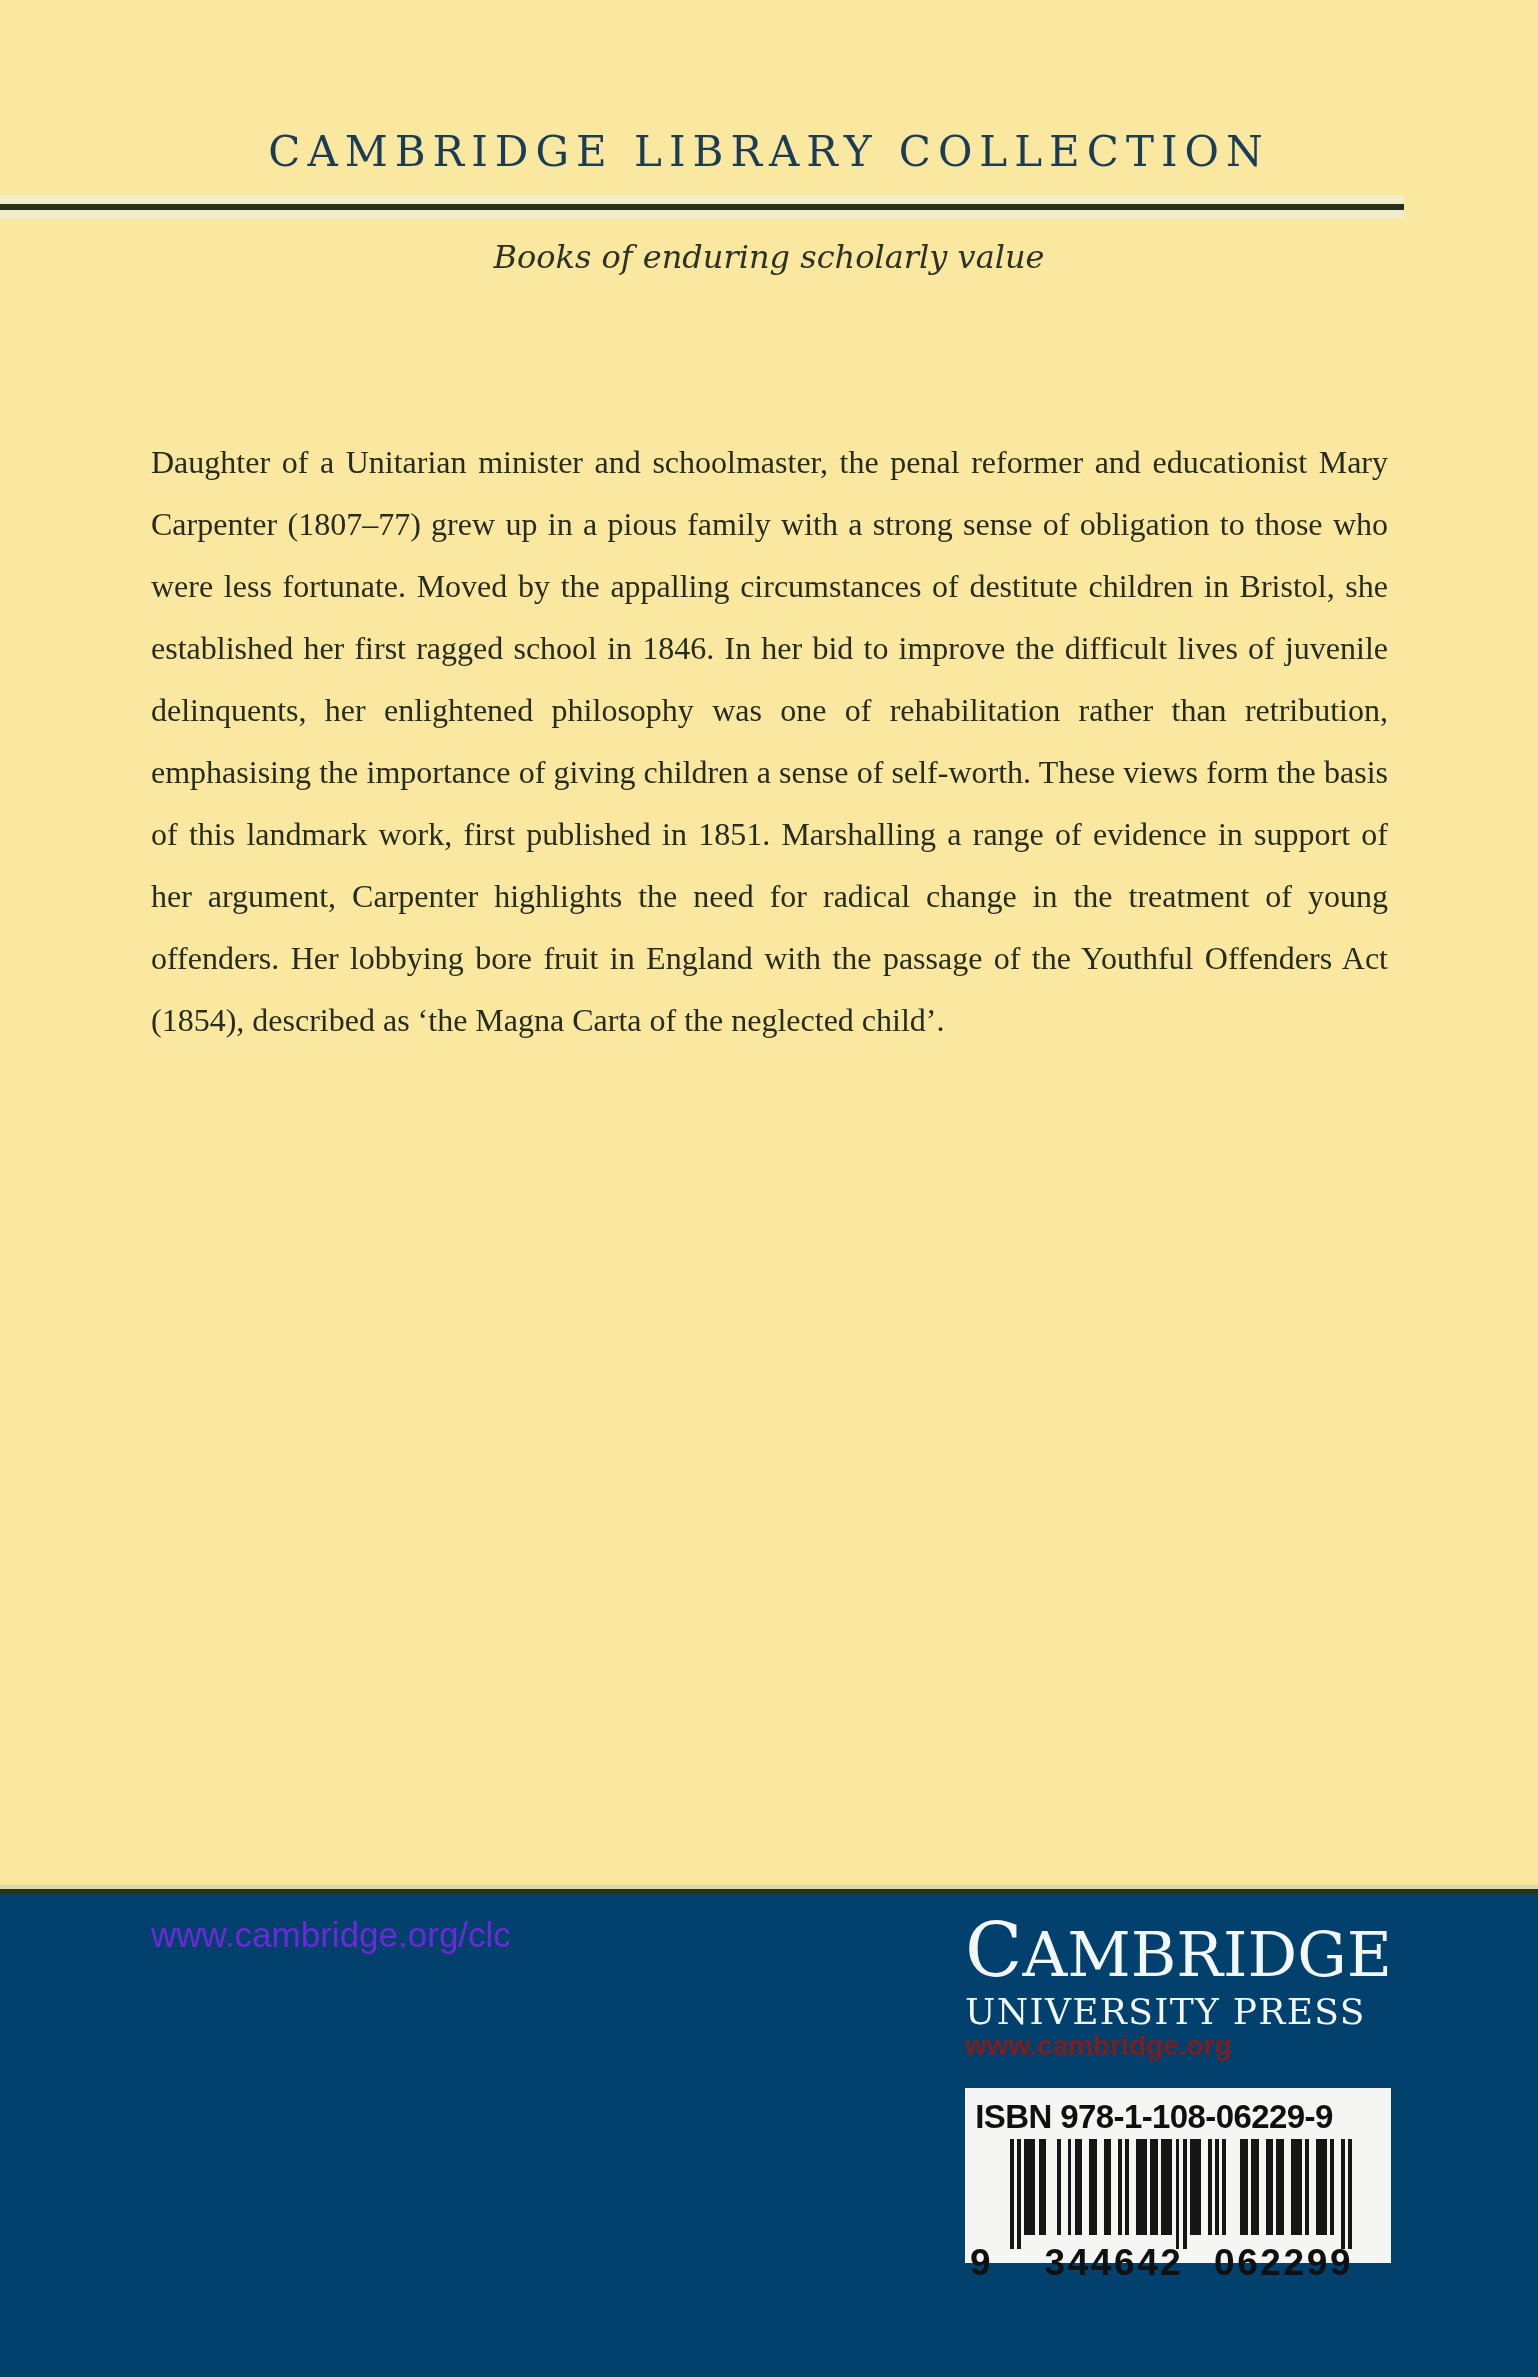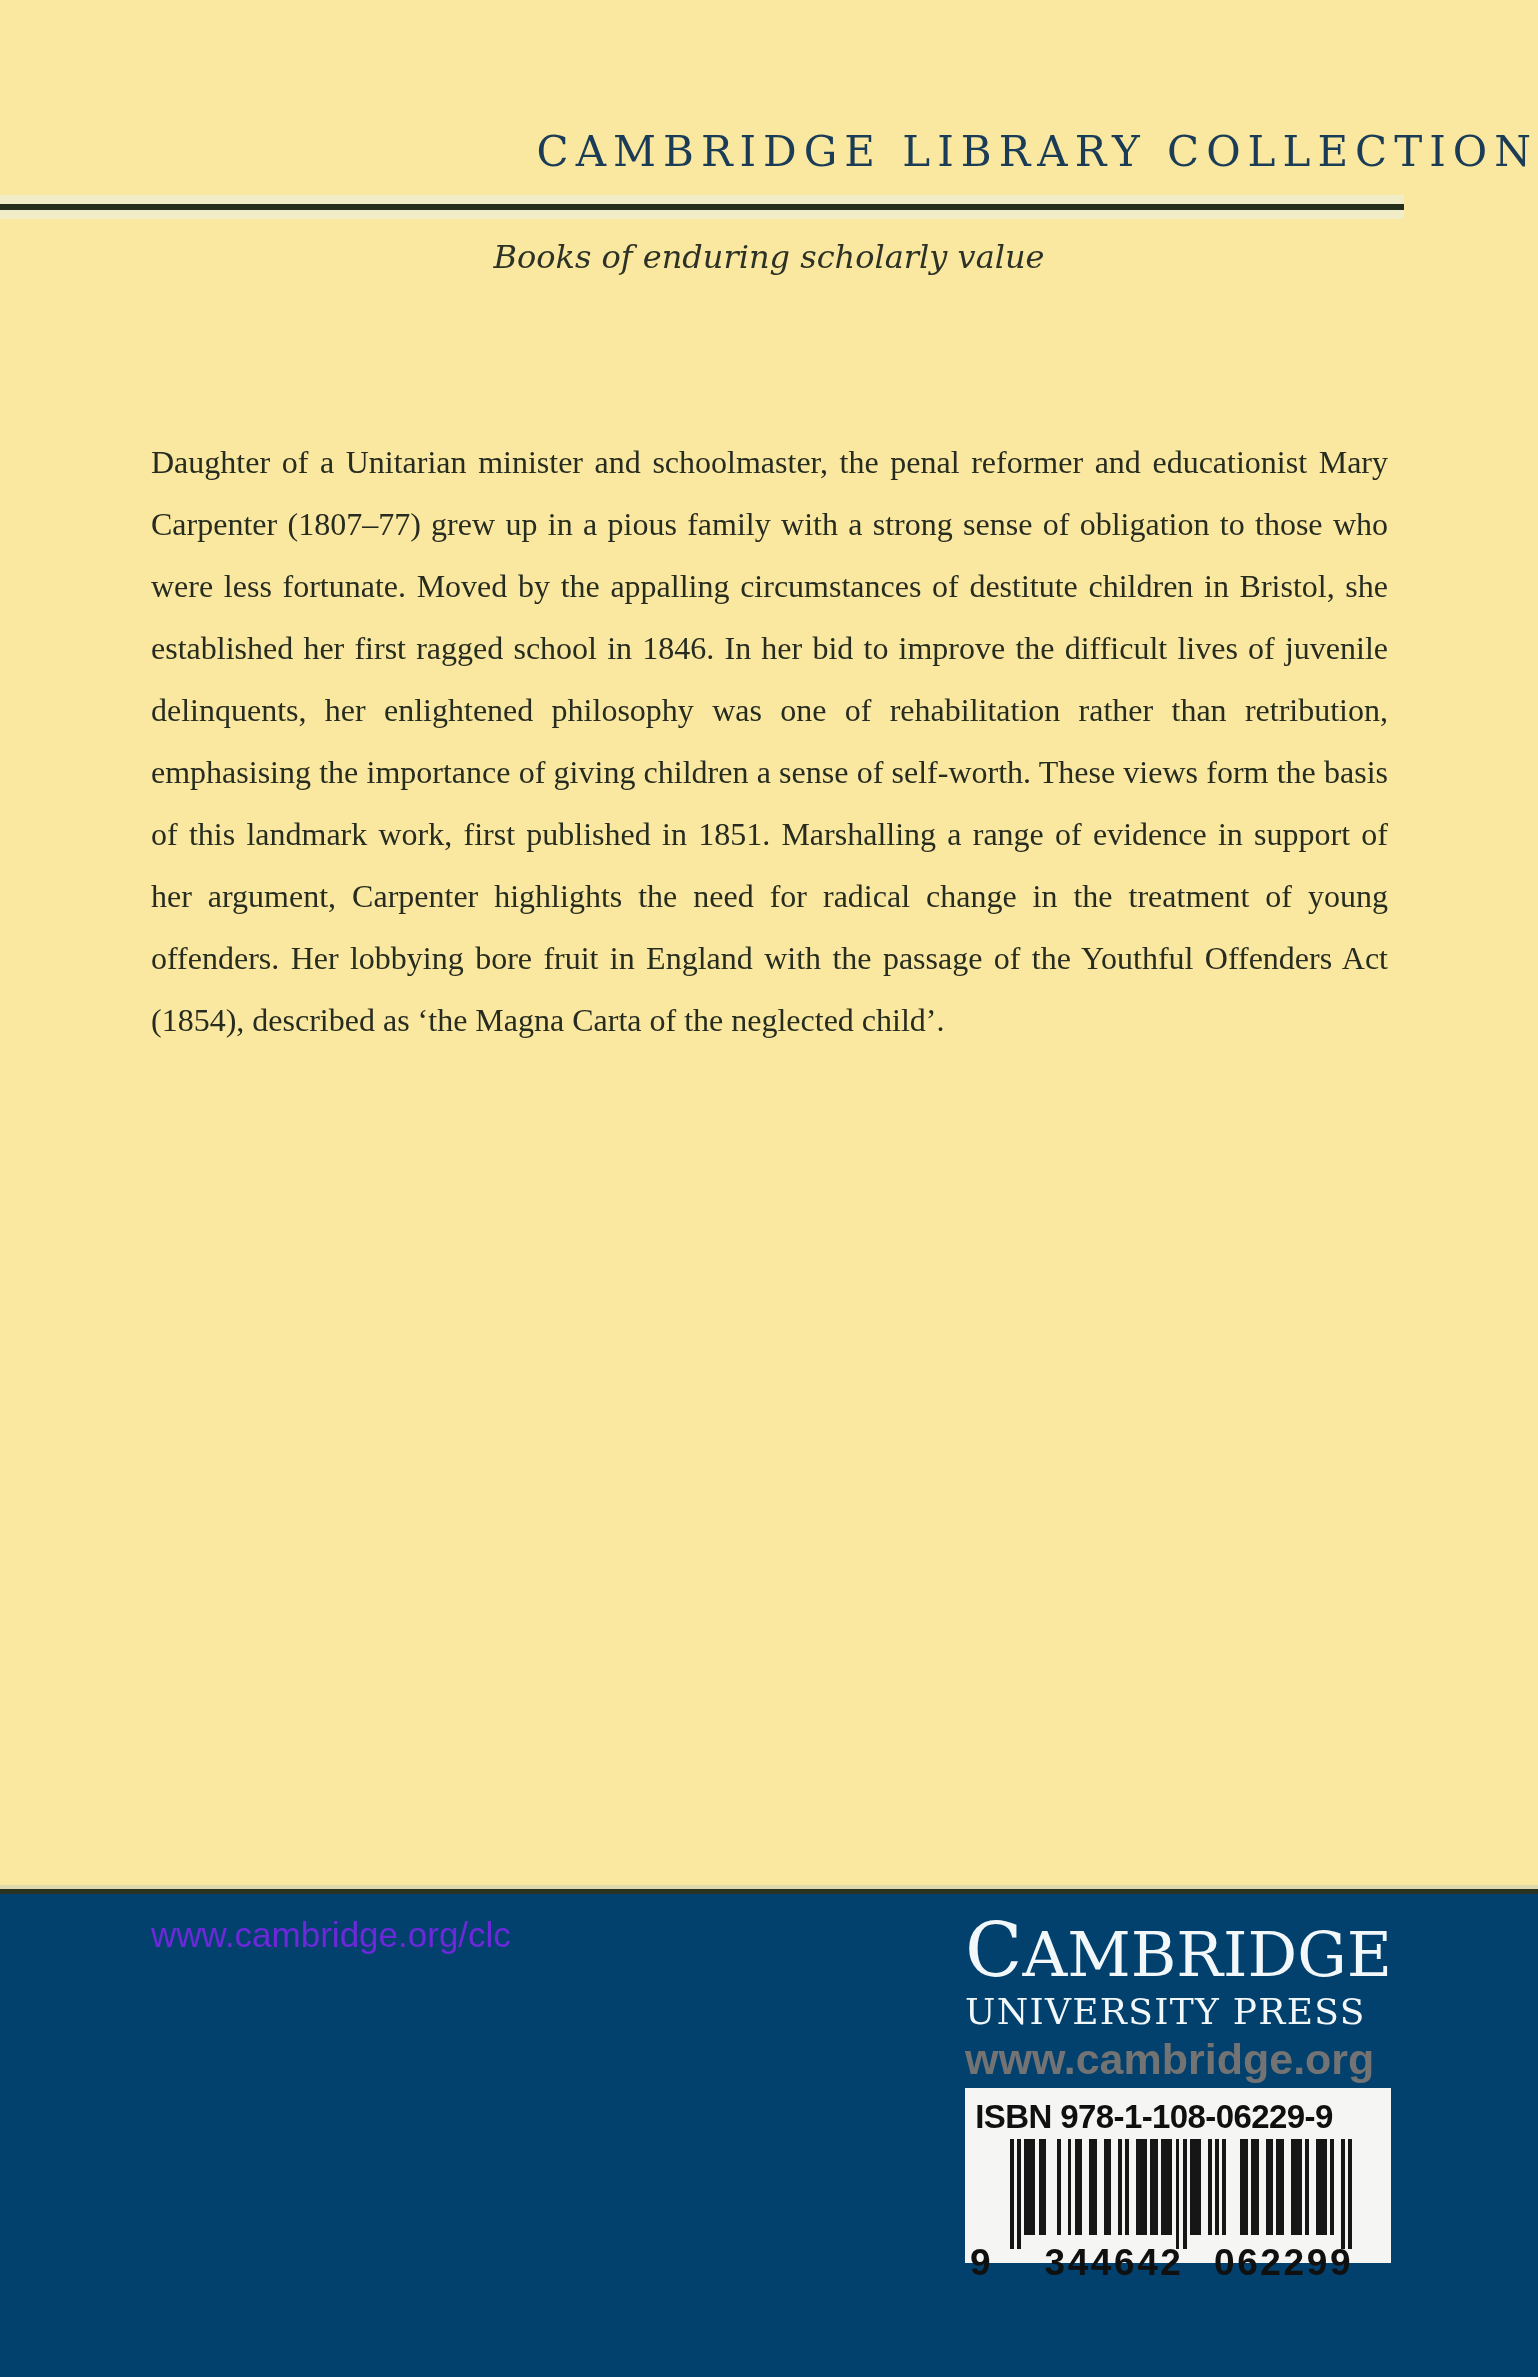--- a/index.html
+++ b/index.html
@@ -2,21 +2,21 @@
 <html style="font-size:10.3px"><head>
 <meta charset="utf-8">
 <style>
   html,body{margin:0;padding:0;}
   body{width:1538px;height:2377px;position:relative;font-family:"Liberation Serif",serif;}
   .cover{position:absolute;inset:0;background:#fae8a1;overflow:hidden;}
 
   
   .collection-title{
     position:absolute;top:127px;left:0;width:1538px;
-    text-align:right;
+    text-align:center;
     font-family:"DejaVu Serif",serif;
     font-size:42px;letter-spacing:7px;
     color:#1b3c56;font-weight:500;white-space:nowrap;
   }
   .rule{
     position:absolute;top:195px;left:0;width:1404px;height:24px;
     background:#f0edc8;
   }
   .rule-core{
     position:absolute;top:9px;left:0;width:100%;height:5.8px;
@@ -56,22 +56,22 @@
     color:#f2f7f9;margin-top:19px;white-space:nowrap;text-align:right;
   }
   .wordmark::first-letter{font-size:75px;}
   .press-line{
     font-family:"DejaVu Serif",serif;
     font-size:36px;line-height:1;letter-spacing:1.3px;
     color:#f2f7f9;margin-top:6.4px;white-space:nowrap;
   }
   .cup-url{
     font-family:"Liberation Sans",sans-serif;font-weight:bold;
-    font-size:43px;line-height:1;
-    color:#737373;margin-top:8px;white-space:nowrap;
+    font-size:28px;line-height:1;
+    color:#7f1d1d;margin-top:2px;white-space:nowrap;
   }
 
   
   .isbn-box{
     position:absolute;left:965px;top:2088px;width:426px;height:175px;
     background:#f5f5f3;
   }
   .isbn-label{
     position:absolute;left:10.3px;top:10.3px;
     font-family:"Liberation Sans",sans-serif;font-weight:bold;

